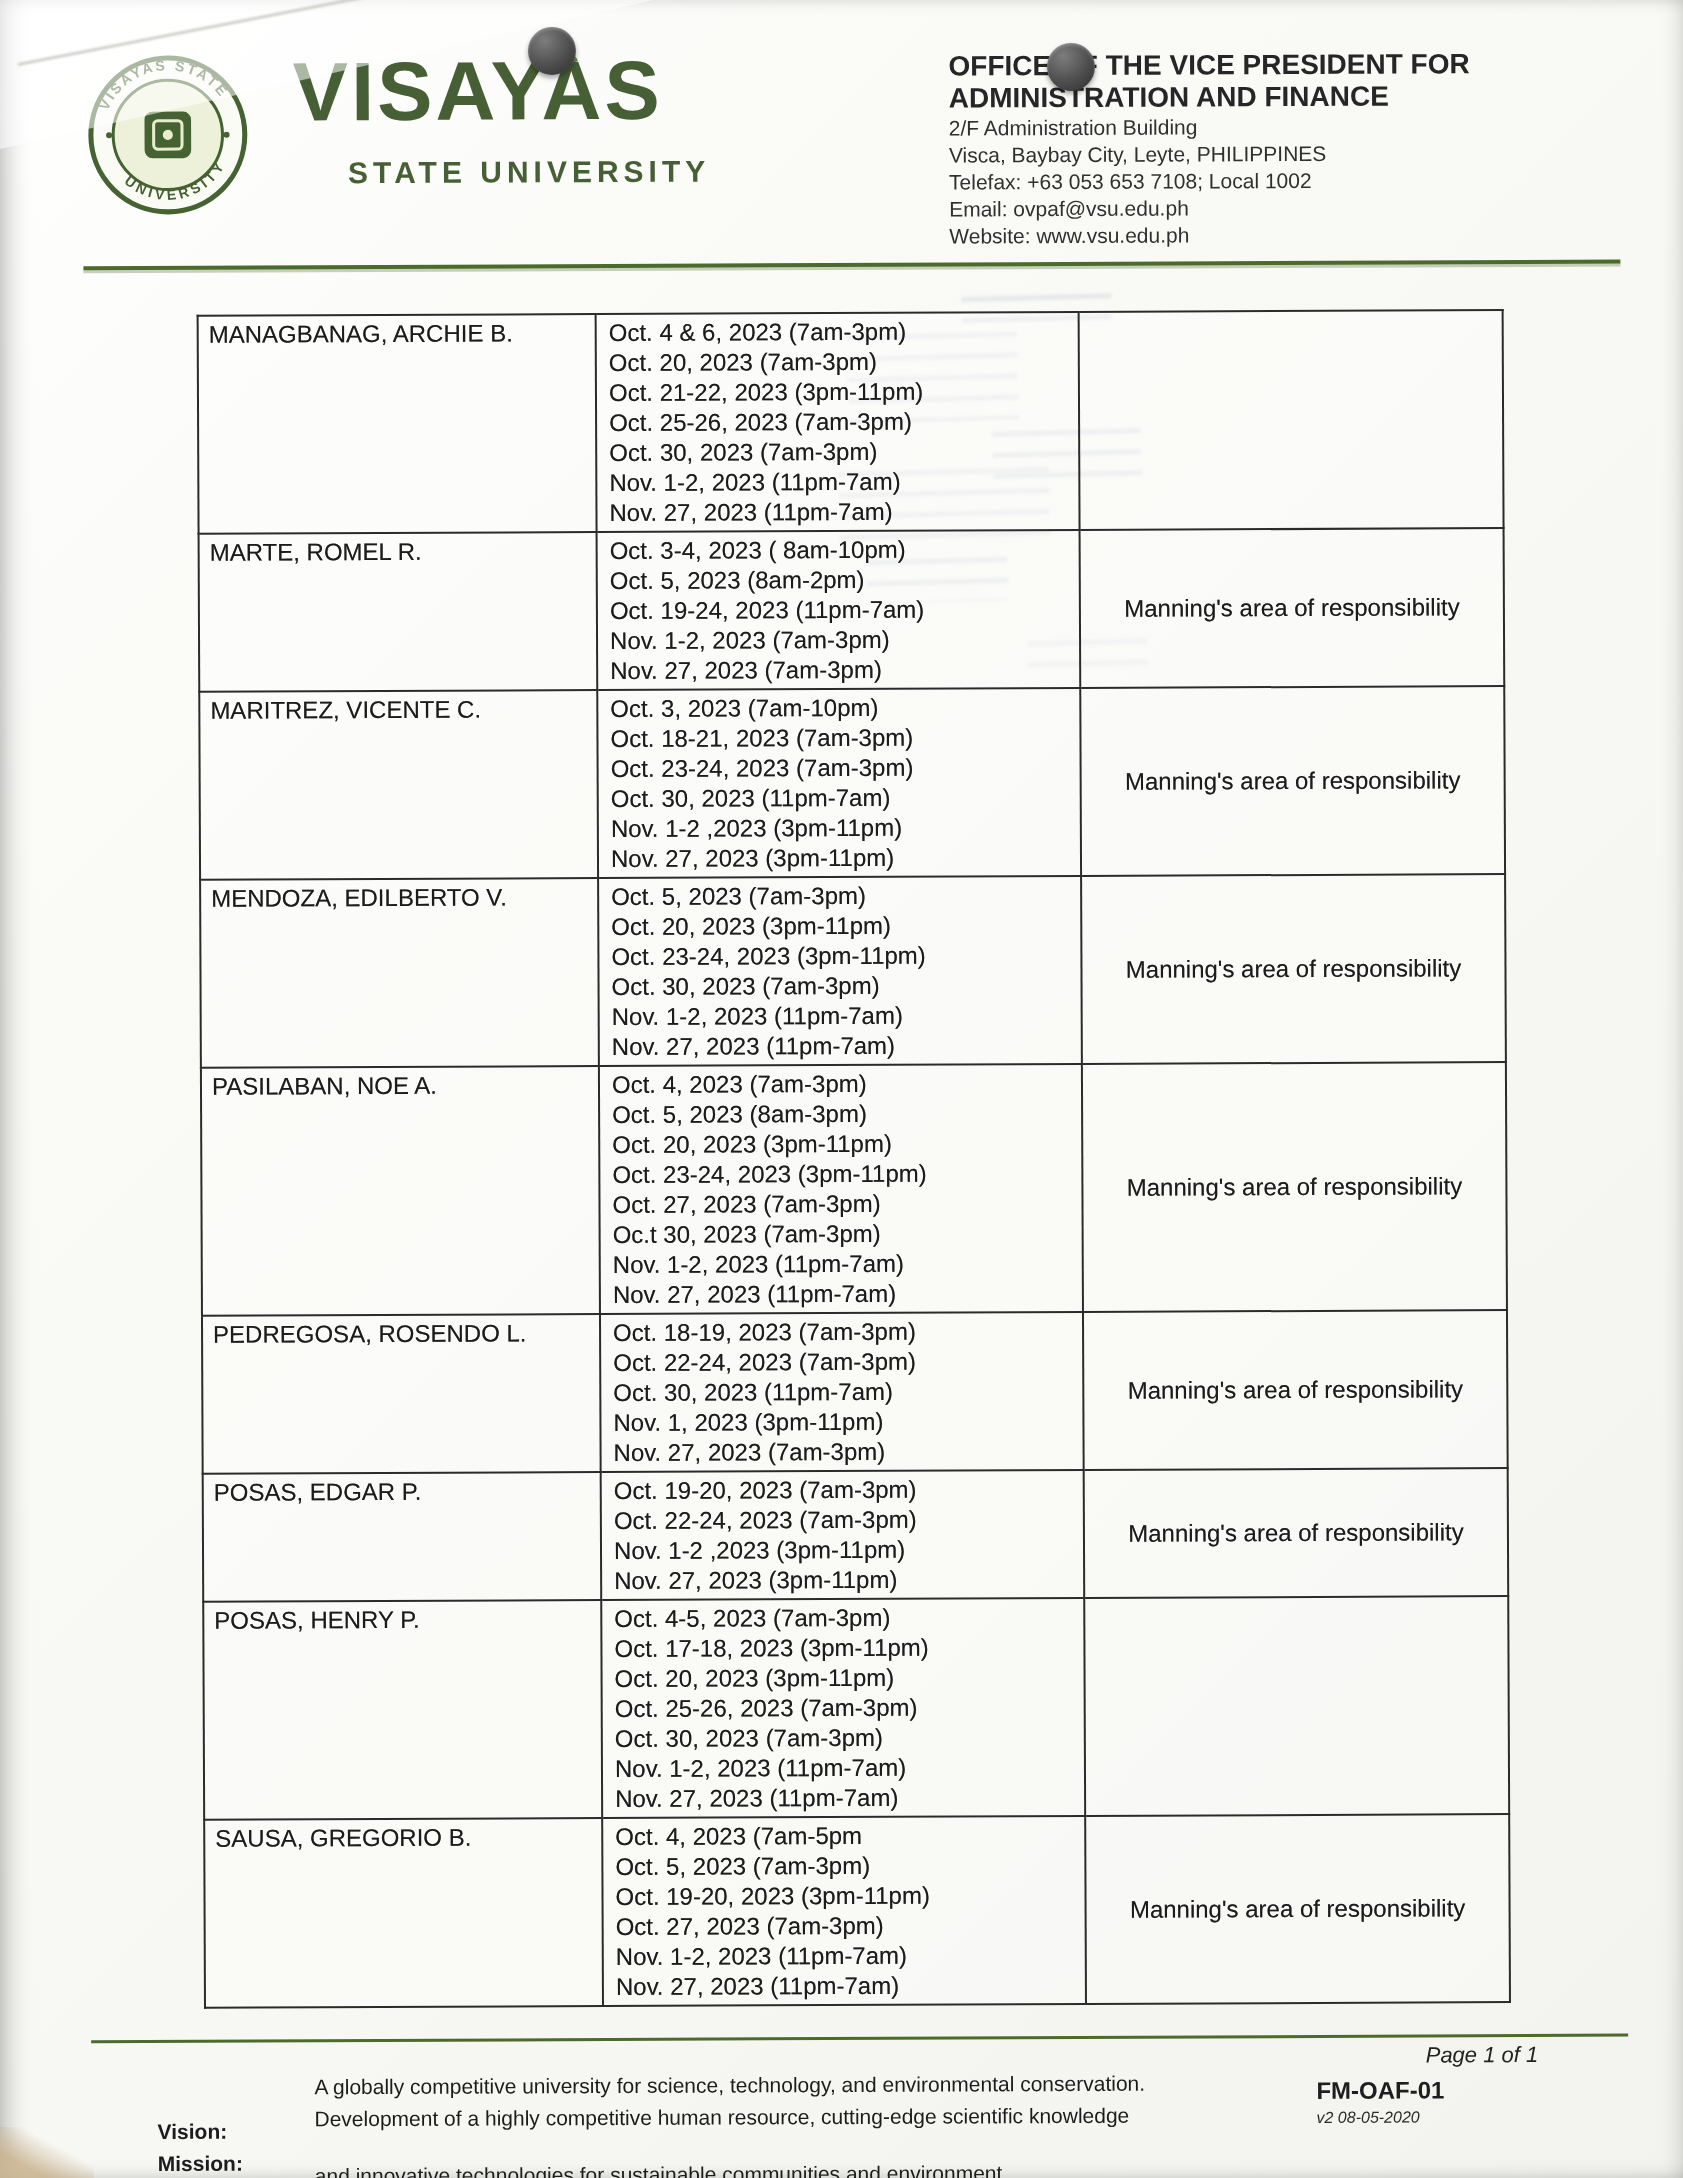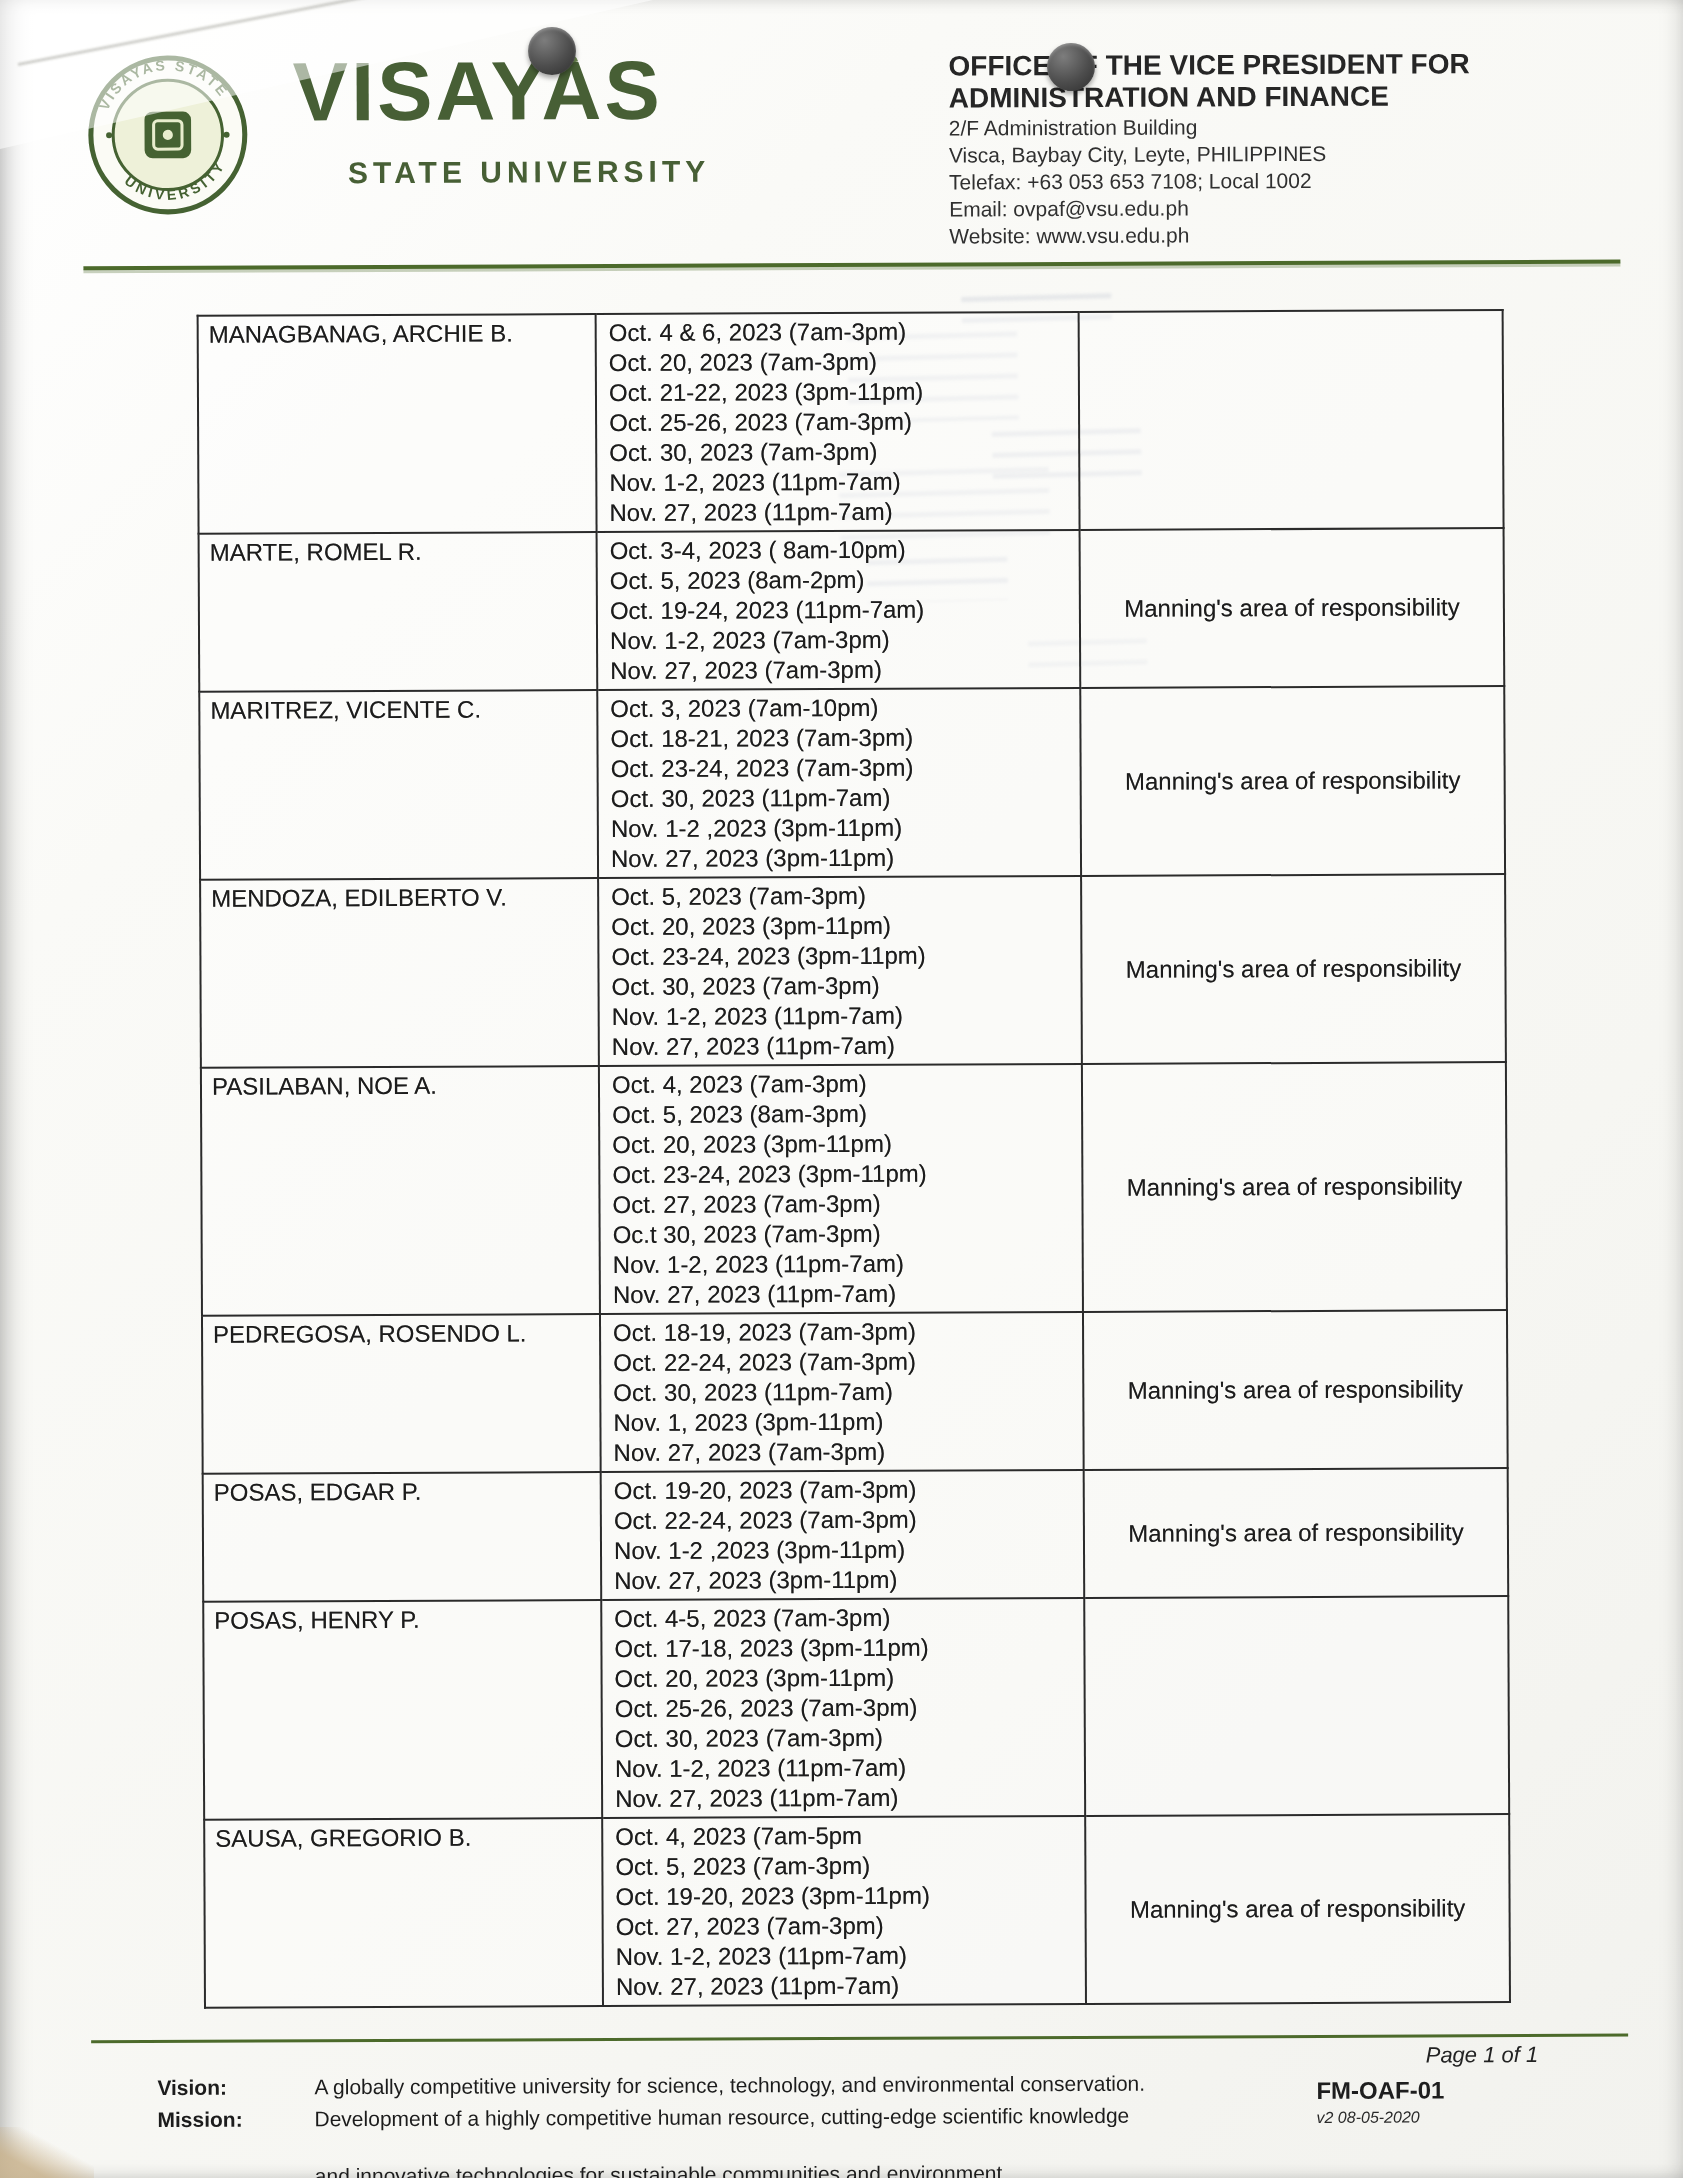--- a/index.html
+++ b/index.html
@@ -51,21 +51,21 @@
 
   
   .rule-bottom { position:absolute; left:87px; top:2037px; width:1537px; height:3px;
     background:#4c6a2b; z-index:2; }
   .page-note { position:absolute; left:1282px; top:2045px; width:252px; text-align:right;
     font-size:22px; font-style:italic; color:#222; z-index:2; }
   .form-code { position:absolute; left:1312px; top:2079px; width:223px; text-align:left;
     font-size:24px; font-weight:bold; color:#1e1e1e; z-index:2; }
   .form-version { position:absolute; left:1312px; top:2111px; width:223px; text-align:left;
     font-size:16px; font-style:italic; color:#2a2a2a; z-index:2; }
-  .vm-label { position:absolute; left:153px; font-size:21px; font-weight:bold; color:#1c1c1c; z-index:2; }
+  .vm-label { position:absolute; left:153px; font-size:21px; font-weight:bold; color:#1c1c1c; z-index:2;margin-top:44px; }
   .vm-text  { position:absolute; left:310px; font-size:21px; color:#1c1c1c; z-index:2; white-space:nowrap; }
   .vision-label  { top:2073px; }  .vision-text  { top:2073px; }
   .mission-label { top:2105px; }  .mission-text { top:2105px; }
   .mission-text2 { top:2162px; }
 
   
   .hole { position:absolute; width:48px; height:48px; border-radius:50%; z-index:30;
     background:radial-gradient(circle at 34% 28%, #7d7d7d, #4d4d4d 55%, #303030 95%);
     box-shadow:0 3px 5px rgba(0,0,0,.35), inset 0 2px 3px rgba(255,255,255,.28); }
   .hole-1 { left:528px; top:27px; }

